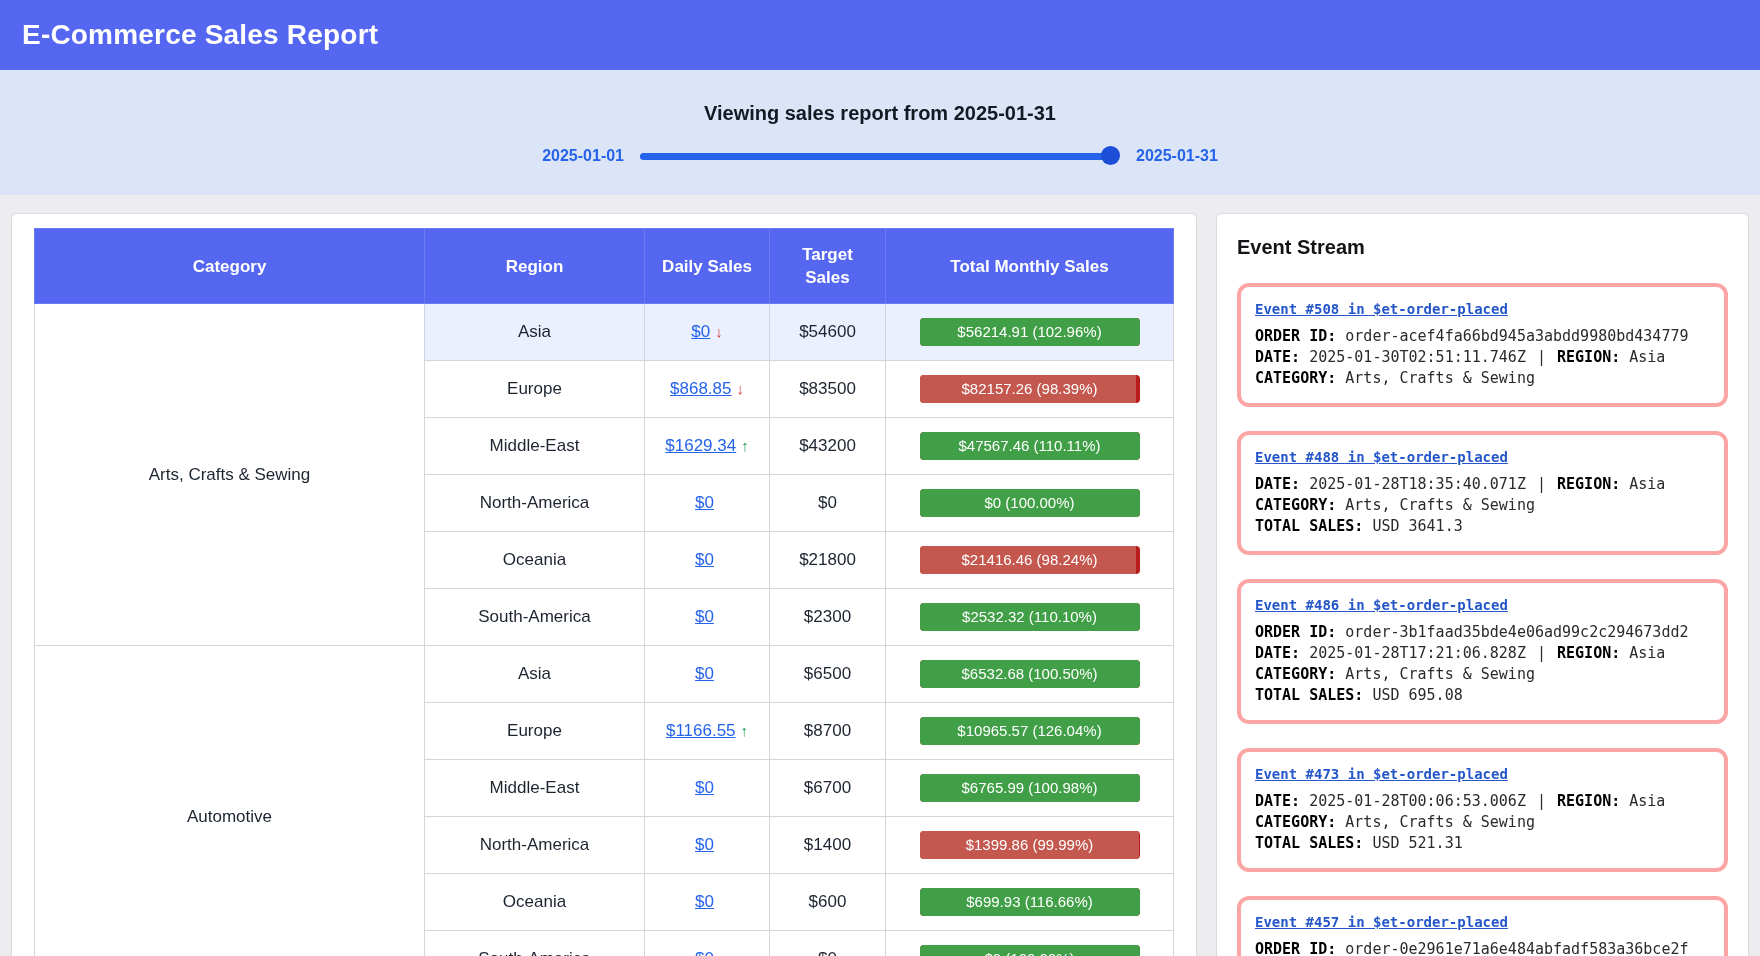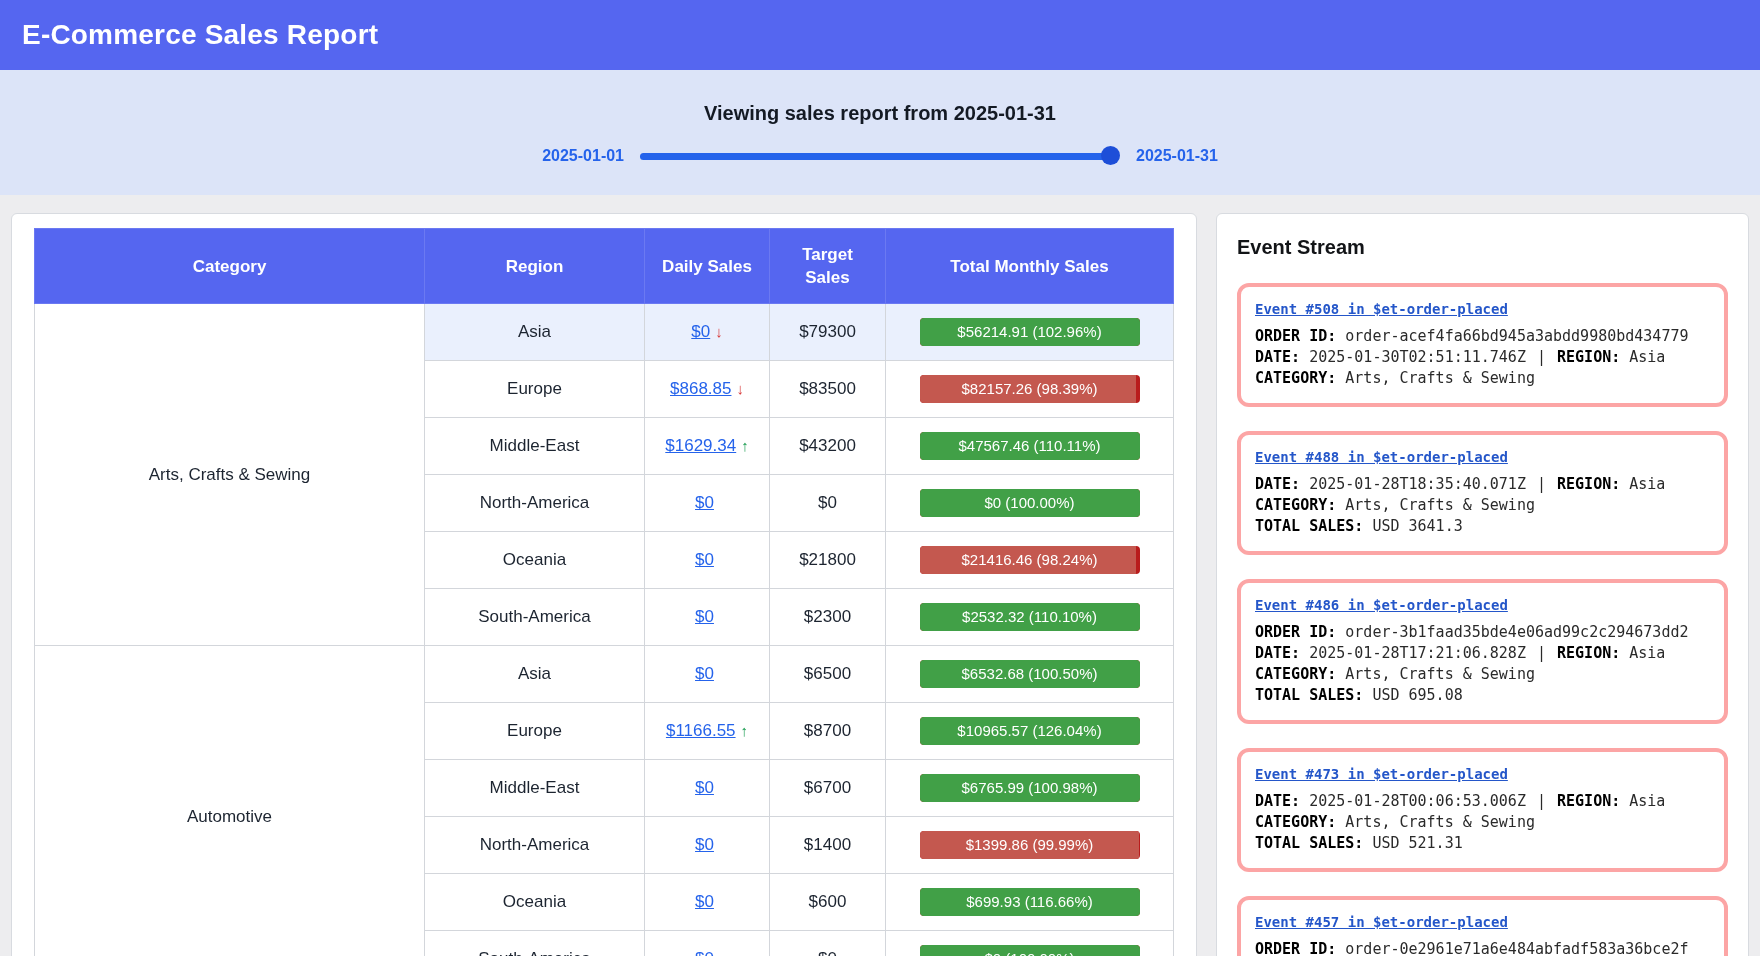--- a/index.html
+++ b/index.html
@@ -232,21 +232,21 @@
           <th>Daily Sales</th>
           <th>Target Sales</th>
           <th>Total Monthly Sales</th>
         </tr>
       </thead>
       <tbody>
         <tr class="highlight">
           <td class="cat" rowspan="6">Arts, Crafts &amp; Sewing</td>
           <td>Asia</td>
           <td><a class="daily-link" href="#">$0</a><span class="arrow down">↓</span></td>
-          <td>$79300</td>
+          <td>$54600</td>
           <td>
               <div class="badge">
                 <div class="fill" style="width: 100%; background: rgb(65, 160, 71);"></div>
                 <span class="badge-text">$56214.91 (102.96%)</span>
               </div>
             </td>
         </tr>
         <tr>
           <td>Europe</td>
           <td><a class="daily-link" href="#">$868.85</a><span class="arrow down">↓</span></td>

